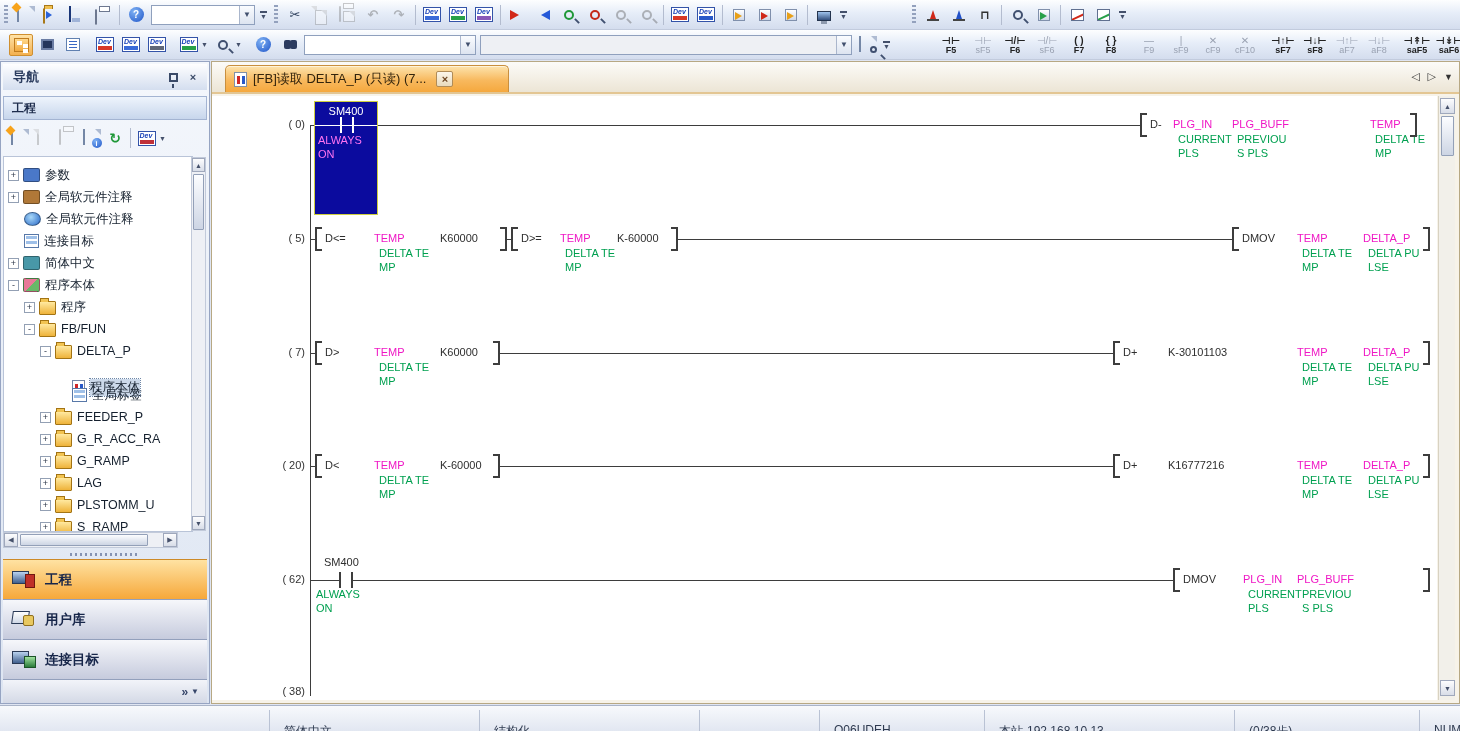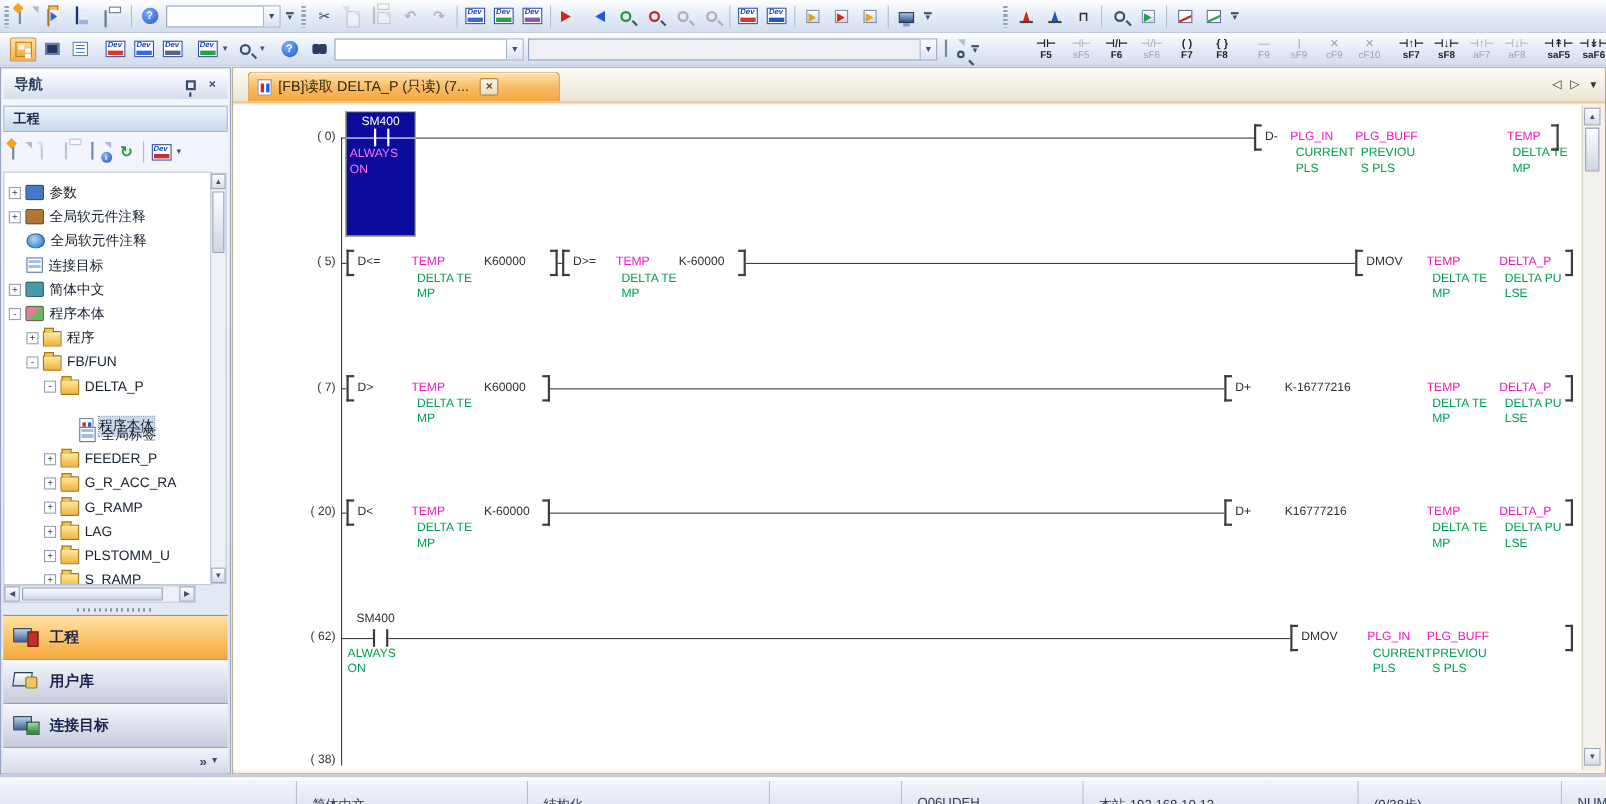--- a/index.html
+++ b/index.html
@@ -630,21 +630,21 @@
     <div class="wire" style="left:98px;top:257px;width:5px"></div>
     <div class="lb" style="left:103px;top:245px"></div>
     <div class="lt" style="left:113px;top:250px">D&gt;</div>
     <div class="lt mag" style="left:162px;top:250px">TEMP</div>
     <div class="cmt" style="left:167px;top:265px">DELTA TEMP</div>
     <div class="lt" style="left:228px;top:250px">K60000</div>
     <div class="rb" style="left:281px;top:245px"></div>
     <div class="wire" style="left:288px;top:257px;width:613px"></div>
     <div class="lb" style="left:901px;top:245px"></div>
     <div class="lt" style="left:911px;top:250px">D+</div>
-    <div class="lt" style="left:956px;top:250px">K-16777216</div>
+    <div class="lt" style="left:956px;top:250px">K-30101103</div>
     <div class="lt mag" style="left:1085px;top:250px">TEMP</div>
     <div class="cmt" style="left:1090px;top:265px">DELTA TEMP</div>
     <div class="lt mag" style="left:1151px;top:250px">DELTA_P</div>
     <div class="cmt" style="left:1156px;top:265px">DELTA PULSE</div>
     <div class="rb" style="left:1211px;top:245px"></div>
 
     <div class="lt step" style="left:51px;top:363px">( 20)</div>
     <div class="wire" style="left:98px;top:370px;width:5px"></div>
     <div class="lb" style="left:103px;top:358px"></div>
     <div class="lt" style="left:113px;top:363px">D&lt;</div>

